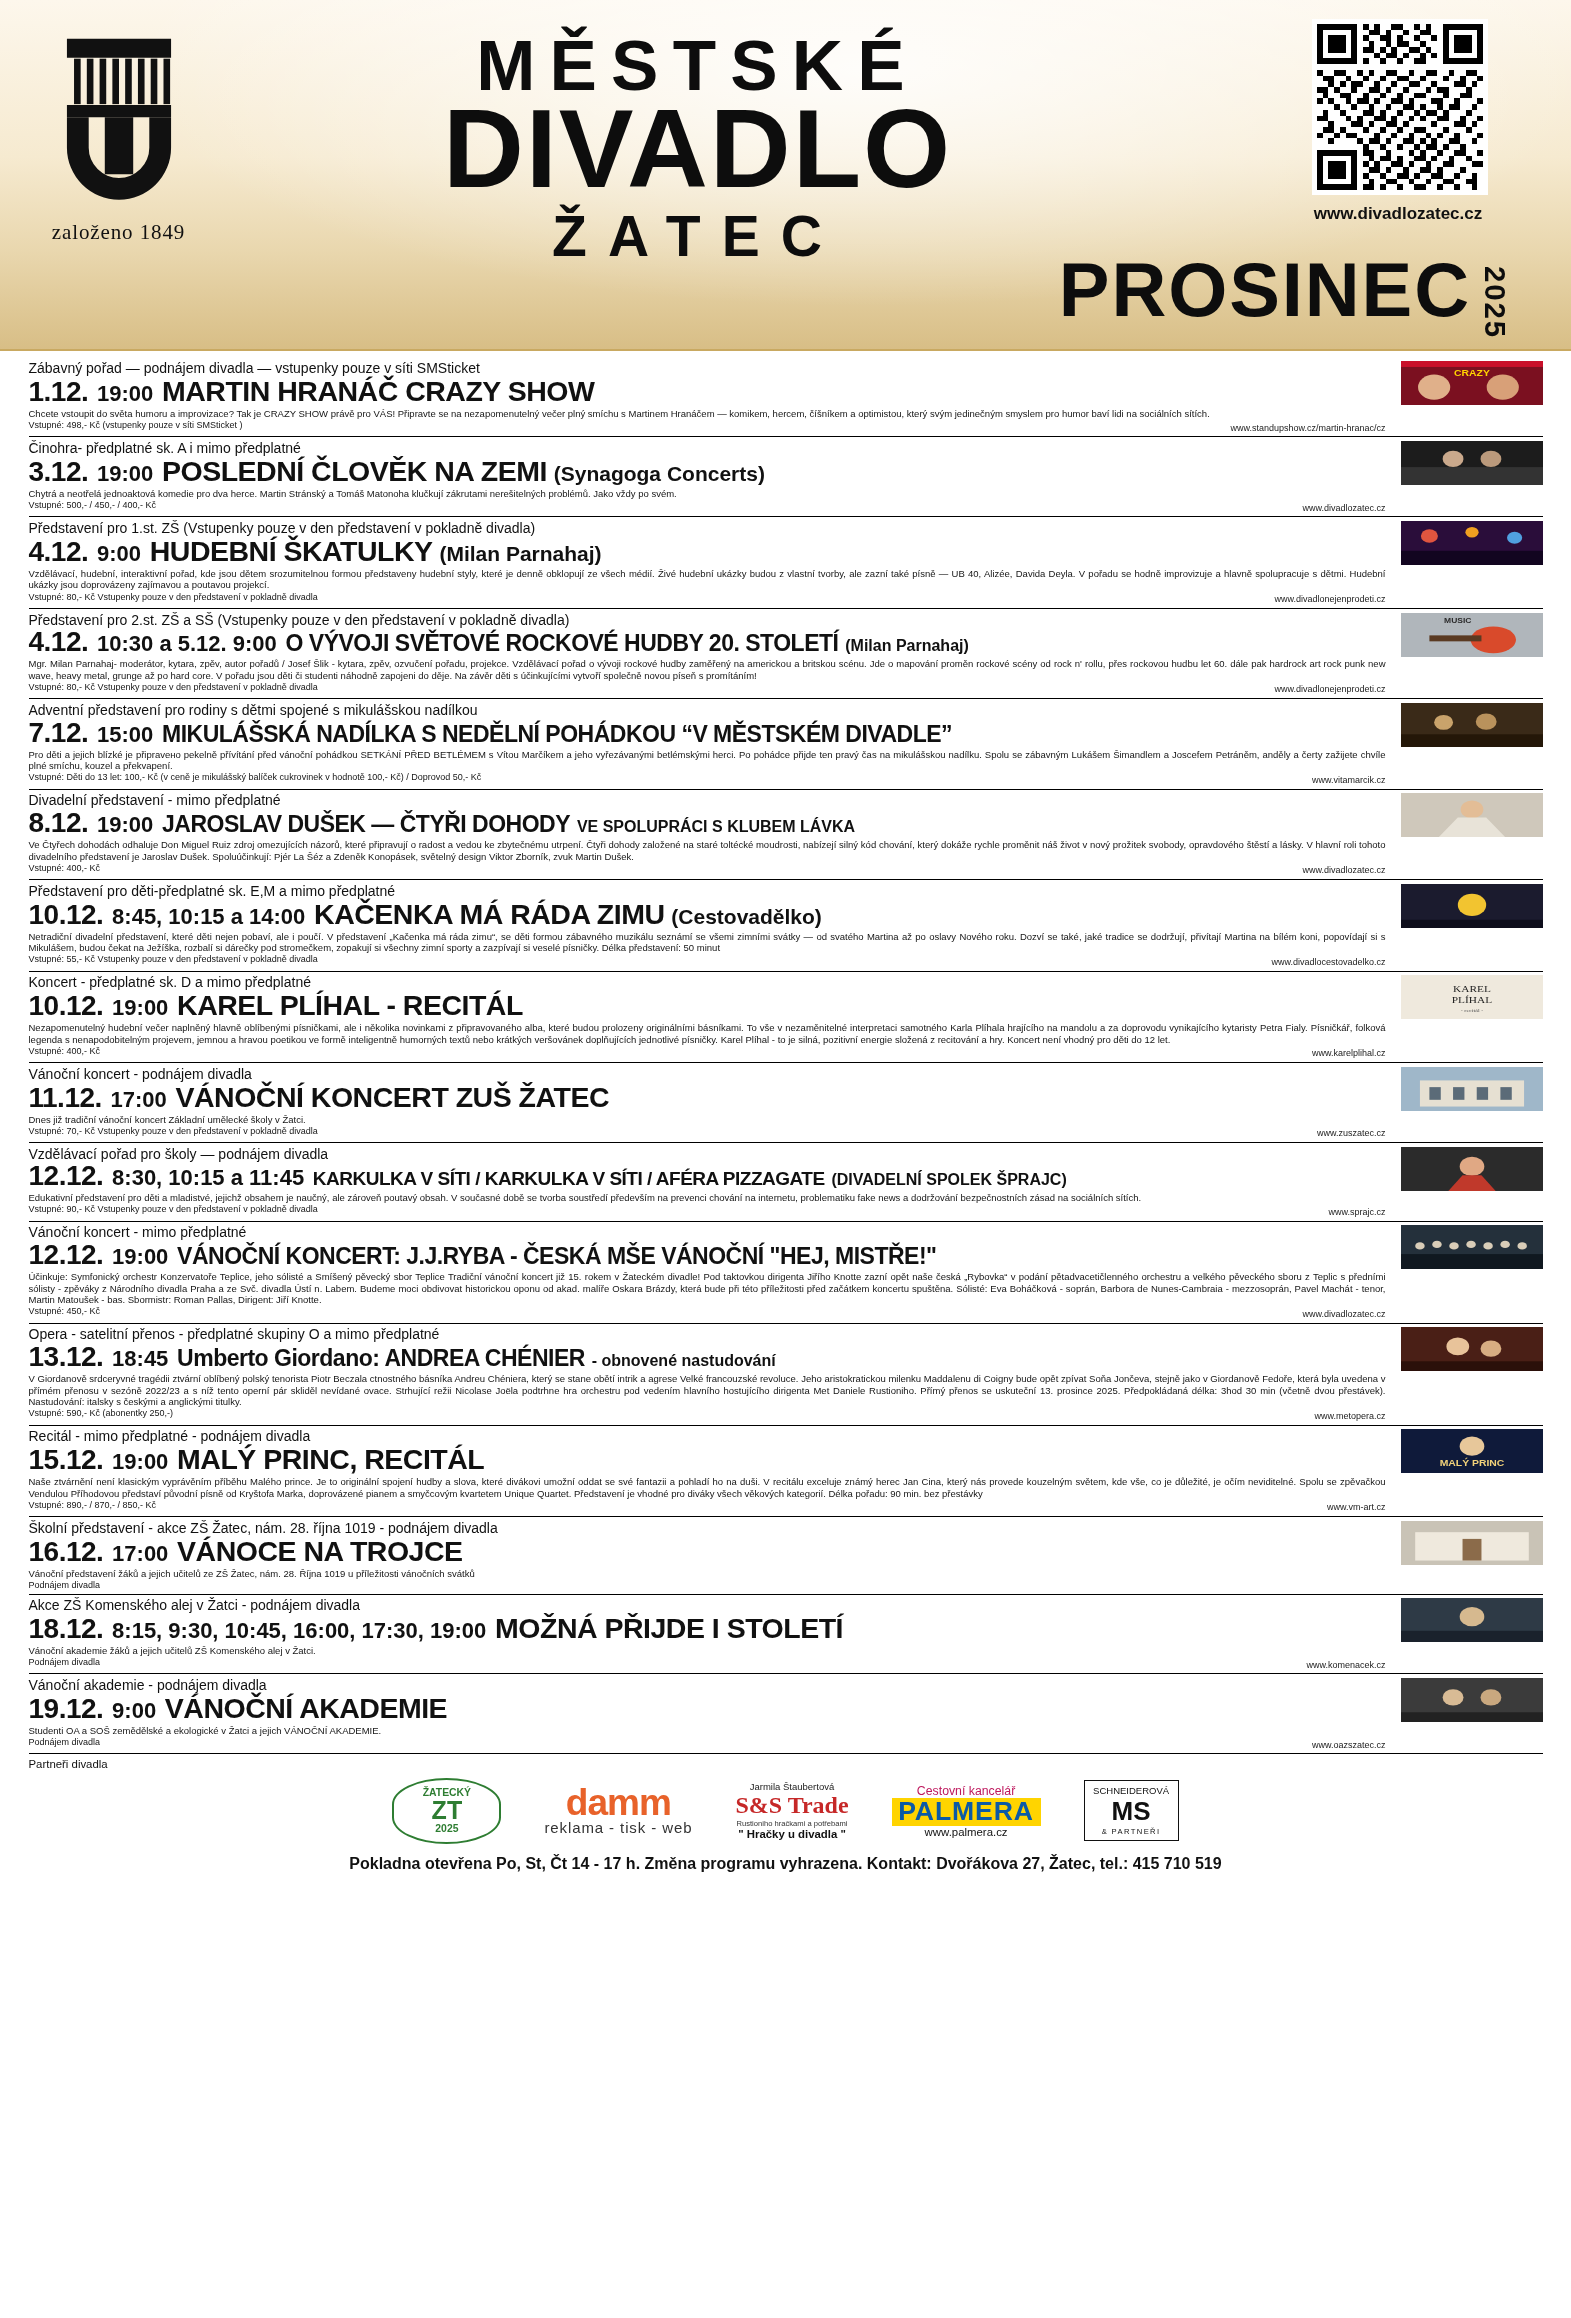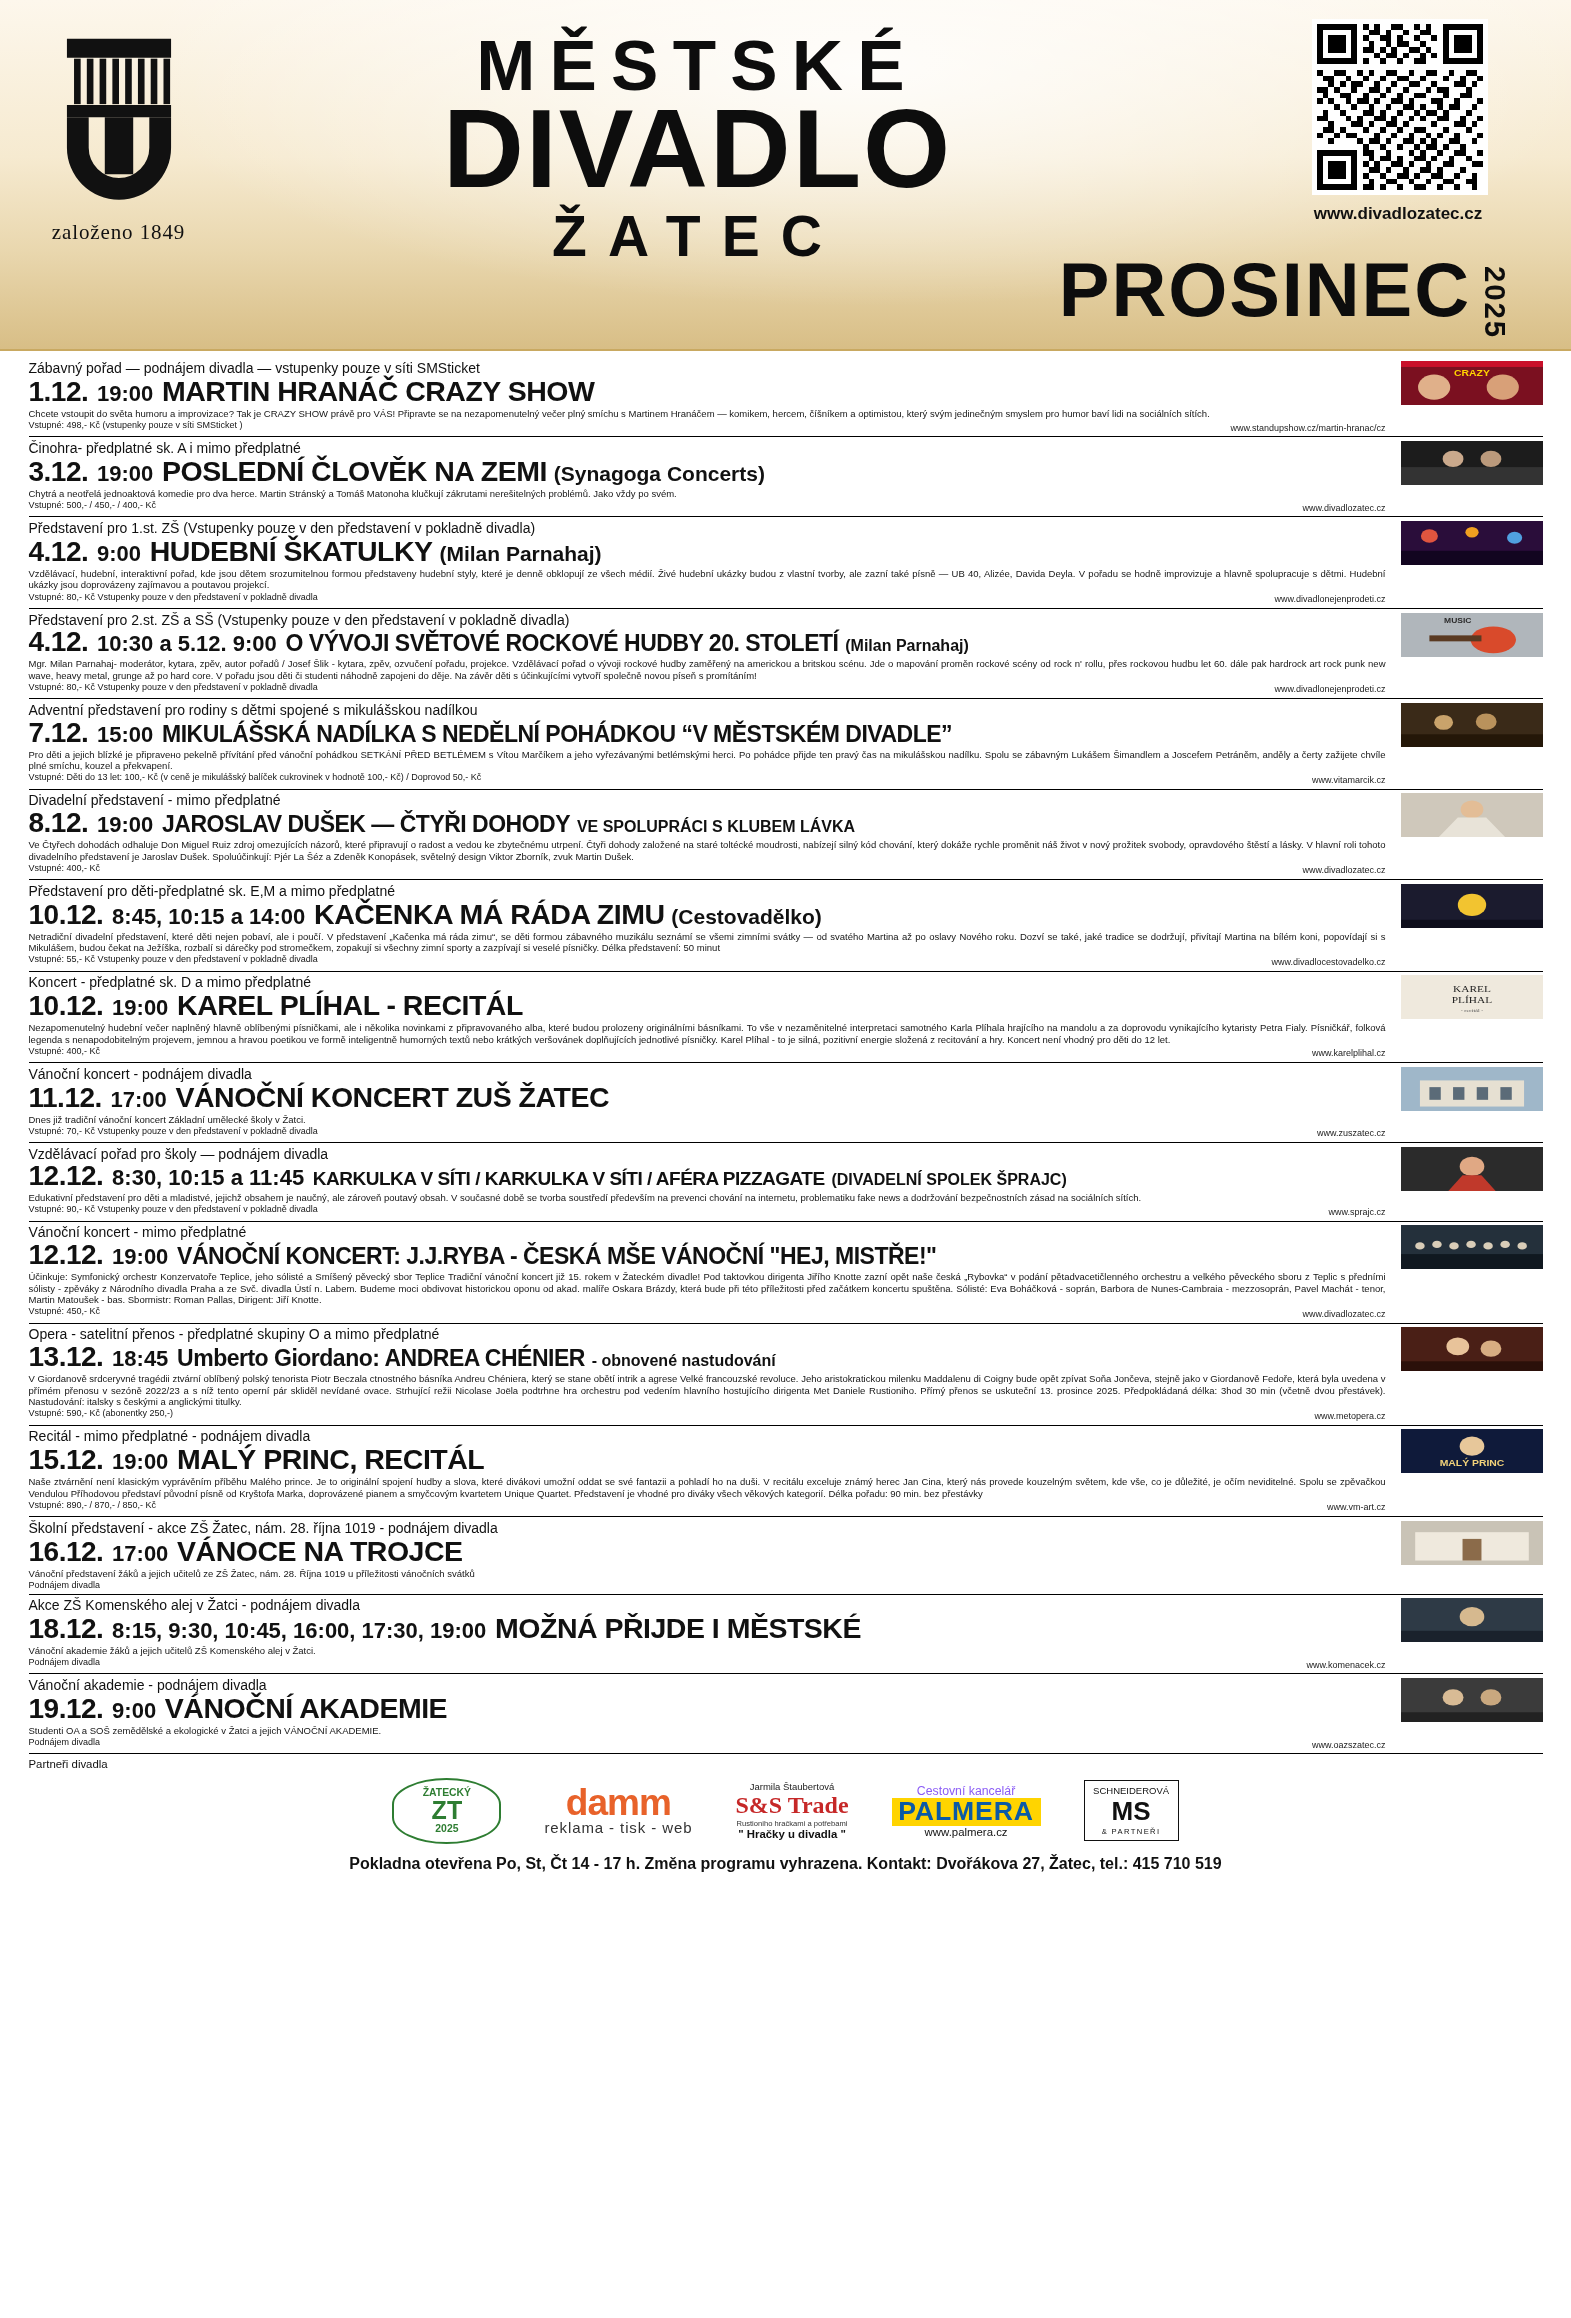--- a/index.html
+++ b/index.html
@@ -224,21 +224,21 @@
   .p-damm { text-align: center; }
   .p-damm .w { font-size: 37px; font-weight: bold; color: #111; letter-spacing: -0.9px; line-height: 0.9; }
   .p-damm .w span { color: #e8622a; }
   .p-damm .s { font-size: 15px; color: #333; letter-spacing: 0.9px; }
   .p-ss { text-align: center; }
   .p-ss .n { font-size: 9.5px; color: #222; }
   .p-ss .big { font-size: 24px; font-weight: bold; color: #c62828; font-family: "Liberation Serif", serif; }
   .p-ss .sm { font-size: 7.6px; color: #333; }
   .p-ss .sl { font-size: 11.4px; font-weight: bold; color: #111; }
   .p-pal { text-align: center; }
-  .p-pal .t1 { font-size: 12.3px; color: #8b5cf6; }
+  .p-pal .t1 { font-size: 12.3px; color: #be185d; }
   .p-pal .big {
     font-size: 26.6px; font-weight: bold; color: #0b5aa6; letter-spacing: 0.9px;
     background: #ffd400; padding: 0 6.6px; display: inline-block; line-height: 1.05;
   }
   .p-pal .t2 { font-size: 11.4px; color: #111; }
   .p-ms { text-align: center; border: 1.4px solid #111; padding: 3.8px 8.5px; }
   .p-ms .t { font-size: 9.5px; color: #111; }
   .p-ms .big { font-size: 26px; font-weight: bold; color: #111; }
   .p-ms .s { font-size: 7.6px; letter-spacing: 1.4px; color: #111; }
   .footer-note {
@@ -835,21 +835,21 @@
       </svg>
     </div>
   </div>
 
   <div class="event">
     <div class="event-body">
       <div class="kicker">Akce ZŠ Komenského alej v Žatci - podnájem divadla</div>
       <div class="headline">
         <span class="h-date">18.12.</span>
         <span class="h-time">8:15, 9:30, 10:45, 16:00, 17:30, 19:00</span>
-        <span class="h-title">MOŽNÁ PŘIJDE I MĚSTSKÉ</span>
+        <span class="h-title">MOŽNÁ PŘIJDE I STOLETÍ</span>
       </div>
       <div class="desc">Vánoční akademie žáků a jejich učitelů ZŠ Komenského alej v Žatci.</div>
       <div class="price">Podnájem divadla</div>
       <div class="weblink inline">www.komenacek.cz</div>
     </div>
     <div class="thumb">
       <svg class="ph" viewBox="0 0 300 118" preserveAspectRatio="none">
         <rect width="300" height="118" fill="#2e3a46"></rect>
         <circle cx="150" cy="50" r="26" fill="#d6b98f"></circle>
         <rect x="0" y="88" width="300" height="30" fill="#1a222c"></rect>

